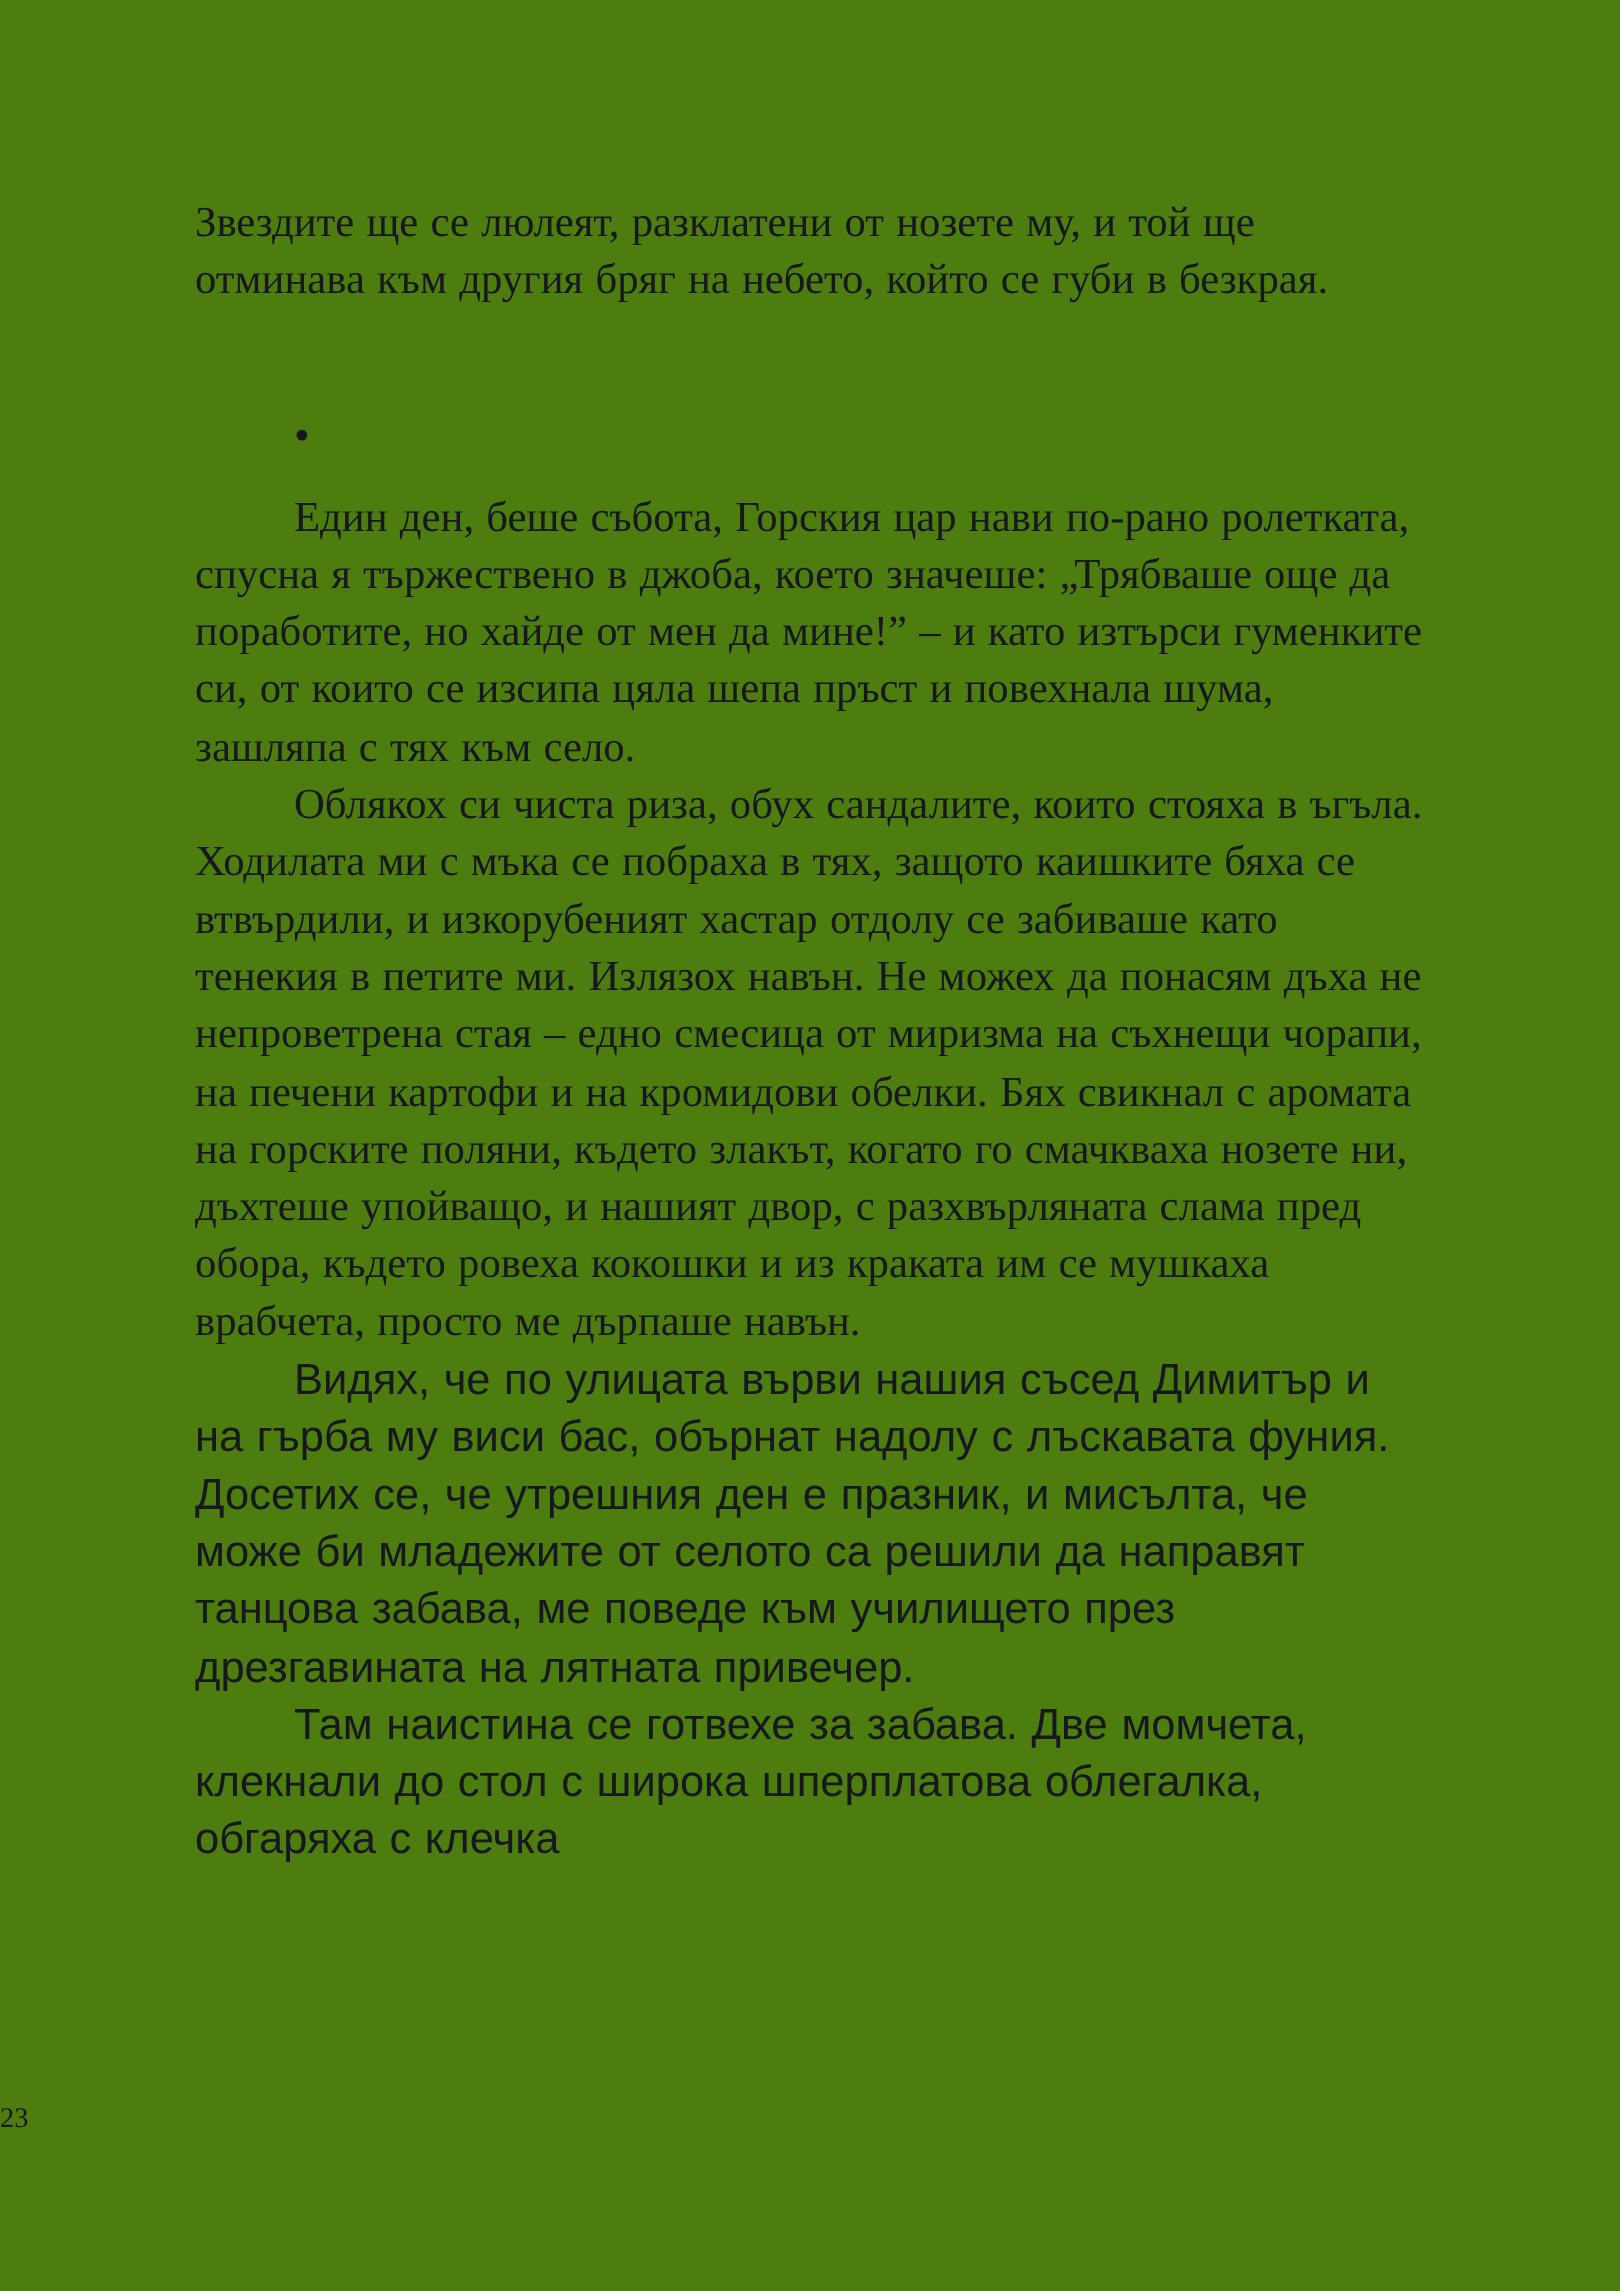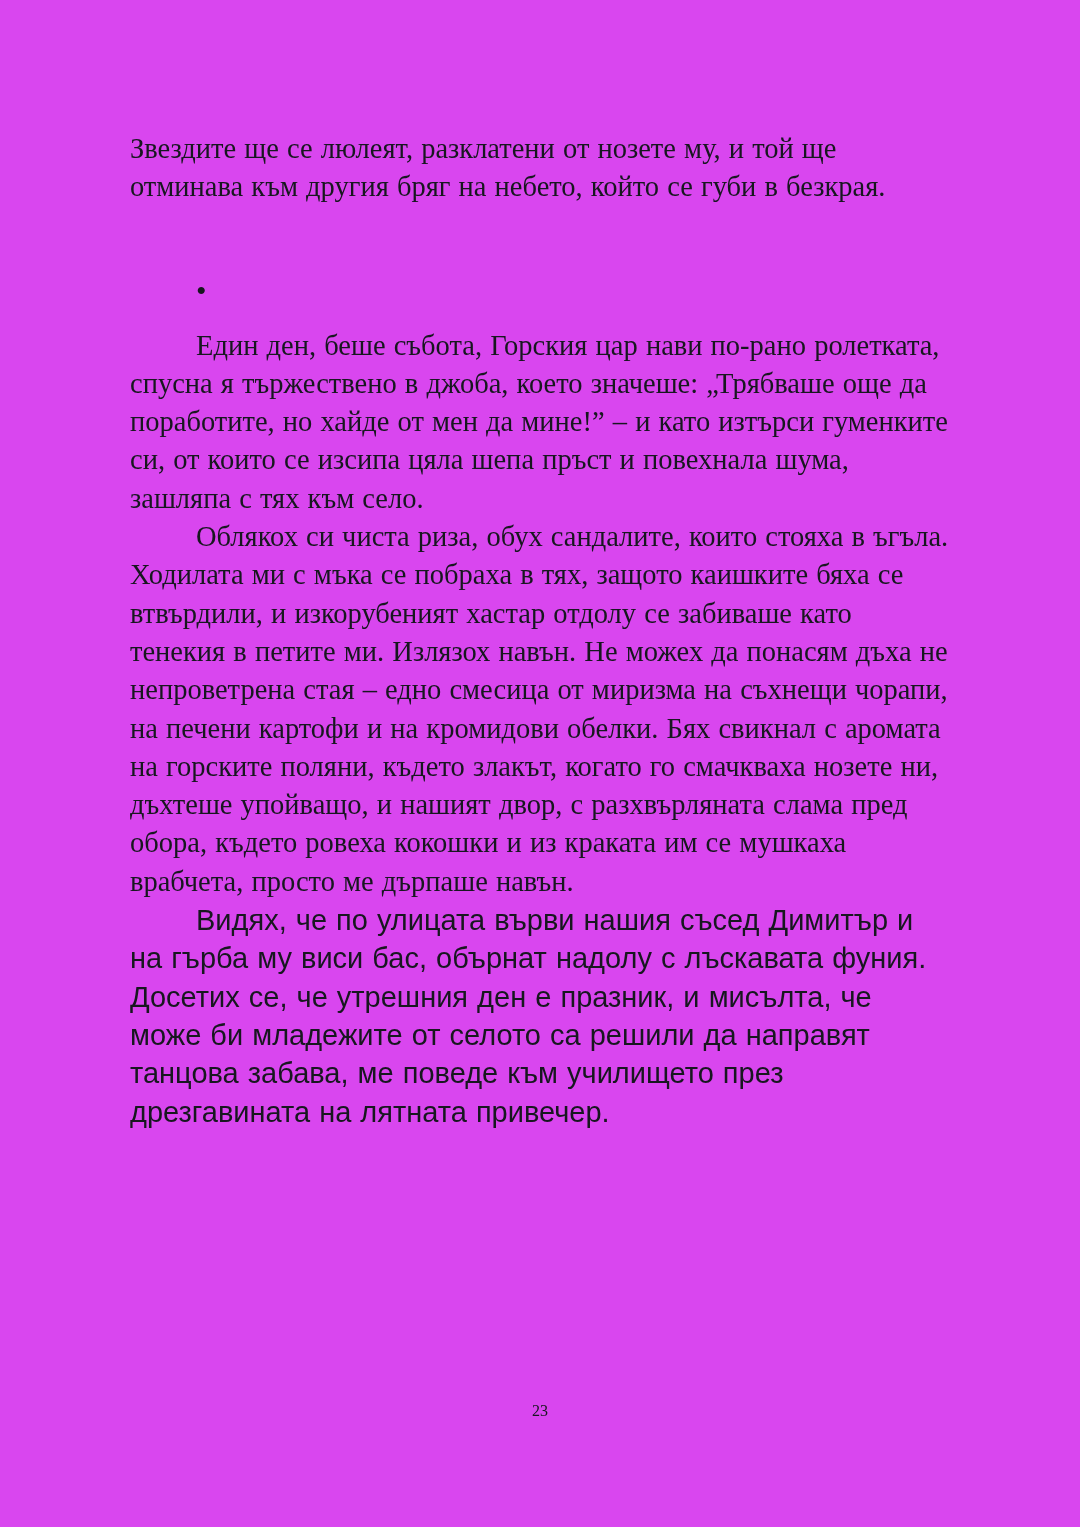--- a/index.html
+++ b/index.html
@@ -5,21 +5,21 @@
   html, body {
     margin: 0;
     padding: 0;
     background: #ffffff;
   }
   .page {
     position: relative;
     width: 1080px;
     height: 1527px;
     box-sizing: border-box;
-    background: #d946ef;
+    background: #4d7c0f;
     padding: 130px 128px 0 130px;
     overflow: hidden;
     color: #17171f;
   }
   .para {
     margin: 0;
     font-family: "Liberation Serif", serif;
     font-size: 28.5px;
     line-height: 38.3px;
     text-align: left;
@@ -43,38 +43,39 @@
   }
   .after-bullet {
     margin-top: 16px;
     font-family: Liberation Serif, serif;
   }
   .page-number {
     position: absolute;
     top: 1402px;
     left: 0;
     width: 100%;
-    text-align: center;
+    text-align: left;
     font-family: "Liberation Serif", serif;
-    font-size: 16px;
+    font-size: 19px;
     color: #17171f;
   }
 </style>
 </head>
 <body>
 
 <div class="page">
 
   <p class="para first">Звездите ще се люлеят, разклатени от нозете му, и той ще отминава към другия бряг на небето, който се губи в безкрая.</p>
 
   <div class="bullet">•</div>
 
   <p class="para after-bullet">Един ден, беше събота, Горския цар нави по-рано ролетката, спусна я тържествено в джоба, което значеше: „Трябваше още да поработите, но хайде от мен да мине!” – и като изтърси гуменките си, от които се изсипа цяла шепа пръст и повехнала шума, зашляпа с тях към село.</p>
 
 
   <p class="para">Облякох си чиста риза, обух сандалите, които стояха в ъгъла. Ходилата ми с мъка се побраха в тях, защото каишките бяха се втвърдили, и изкорубеният хастар отдолу се забиваше като тенекия в петите ми. Излязох навън. Не можех да понасям дъха не непроветрена стая – едно смесица от миризма на съхнещи чорапи, на печени картофи и на кромидови обелки. Бях свикнал с аромата на горските поляни, където злакът, когато го смачкваха нозете ни, дъхтеше упойващо,  и нашият двор, с разхвърляната слама пред обора, където ровеха кокошки и из краката им се мушкаха врабчета, просто ме дърпаше навън.</p>
 
   <p class="para sans">Видях, че по улицата върви нашия съсед Димитър и на гърба му виси бас, обърнат надолу с лъскавата фуния. Досетих се, че утрешния ден е празник, и мисълта, че може би младежите от селото са решили да направят танцова забава, ме поведе към училището през дрезгавината на лятната привечер.</p>
 
+  <p class="para sans">Там наистина се готвехе за забава. Две момчета, клекнали до стол с широка шперплатова облегалка, обгаряха с клечка</p>
 
   <div class="page-number">23</div>
 
 </div>
 
 </body></html>

